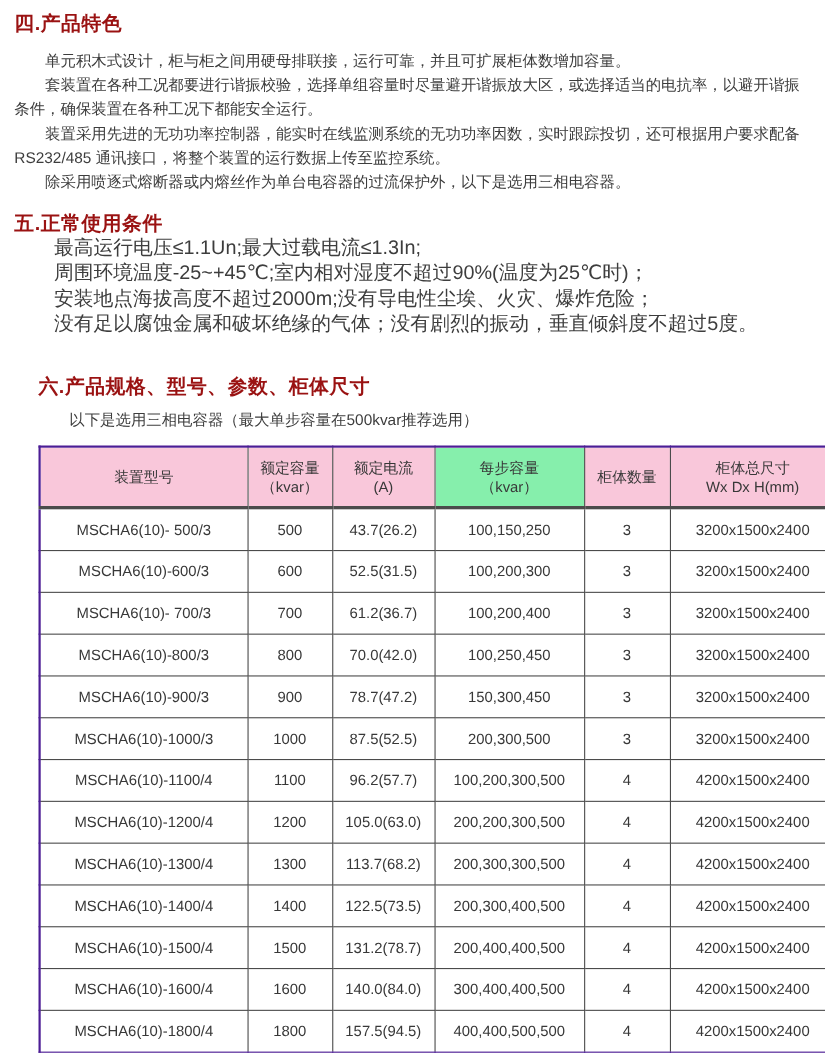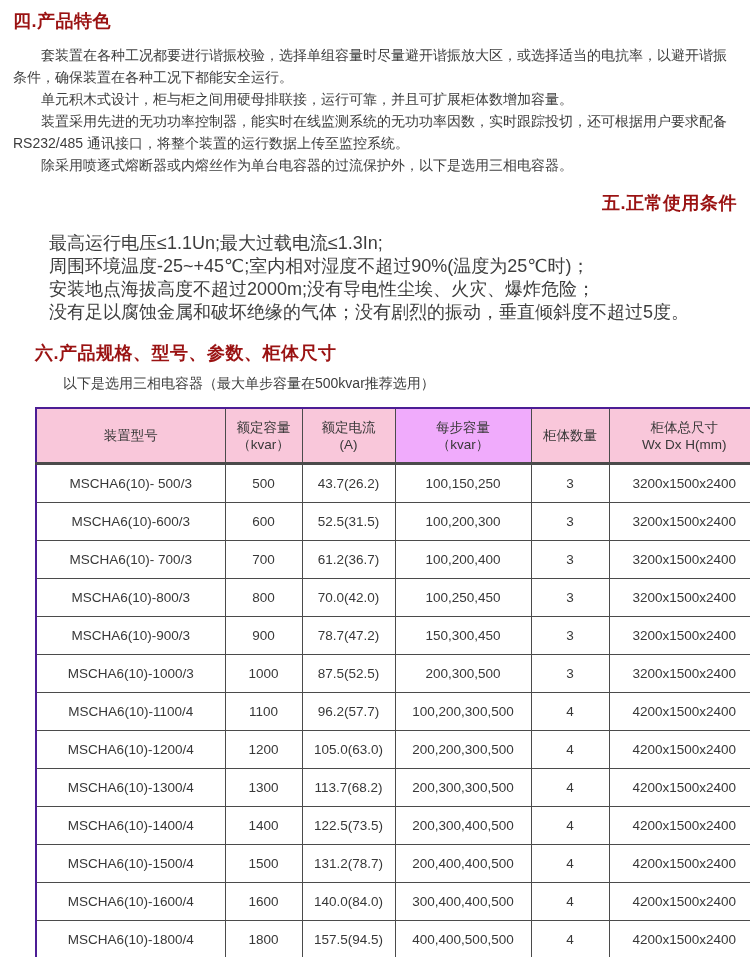--- a/index.html
+++ b/index.html
@@ -32,29 +32,29 @@
   }
   .section-features .section-heading { margin-bottom: 12px; }
   .para {
     margin: 0;
     font-size: 14px;
     line-height: 22px;
     text-indent: 2em;
     color: #3d3d3d;
   }
   .section-conditions { margin-top: 16px; }
-  .section-conditions .section-heading { margin-bottom: 18px; text-align: right; }
+  .section-conditions .section-heading { margin-bottom: 0; }
   .cond-line {
     margin: 0;
     font-size: 18px;
     line-height: 23px;
     padding-left: 2em;
     color: #3d3d3d;
   }
-  .section-specs { margin-top: 18px; padding-left: 22px; }
+  .section-specs { margin-top: 34px; padding-left: 22px; }
   .intro-line {
     margin: 10px 0 0 0;
     font-size: 14px;
     line-height: 18px;
     padding-left: 2em;
     color: #3d3d3d;
   }
   table.spec-table {
     margin-top: 15px;
     width: 724px;
@@ -89,22 +89,22 @@
   .col-count { width: 78px; }
   .col-size { width: 151px; }
 </style>
 </head>
 <body>
 
 <div class="page">
 
   <section class="section-features">
     <h2 class="section-heading" style="color: rgb(154, 18, 18);">四.产品特色</h2>
+    <p class="para">单元积木式设计，柜与柜之间用硬母排联接，运行可靠，并且可扩展柜体数增加容量。</p>
     <p class="para">套装置在各种工况都要进行谐振校验，选择单组容量时尽量避开谐振放大区，或选择适当的电抗率，以避开谐振条件，确保装置在各种工况下都能安全运行。</p>
-    <p class="para">单元积木式设计，柜与柜之间用硬母排联接，运行可靠，并且可扩展柜体数增加容量。</p>
     <p class="para">装置采用先进的无功功率控制器，能实时在线监测系统的无功功率因数，实时跟踪投切，还可根据用户要求配备RS232/485 通讯接口，将整个装置的运行数据上传至监控系统。</p>
     <p class="para">除采用喷逐式熔断器或内熔丝作为单台电容器的过流保护外，以下是选用三相电容器。</p>
   </section>
 
   <section class="section-conditions">
     <h2 class="section-heading" style="color: rgb(154, 18, 18);">五.正常使用条件</h2>
     <p class="cond-line">最高运行电压≤1.1Un;最大过载电流≤1.3In;</p>
     <p class="cond-line">周围环境温度-25~+45℃;室内相对湿度不超过90%(温度为25℃时)；</p>
     <p class="cond-line">安装地点海拔高度不超过2000m;没有导电性尘埃、火灾、爆炸危险；</p>
     <p class="cond-line">没有足以腐蚀金属和破坏绝缘的气体；没有剧烈的振动，垂直倾斜度不超过5度。</p>
@@ -123,21 +123,21 @@
         <col class="col-count">
         <col class="col-size">
       </colgroup>
       <thead>
         <tr>
           <th class="header-cell" style="background: rgb(249, 199, 218);">装置型号</th>
           <th class="header-cell" style="background: rgb(249, 199, 218);">额定容量
 （kvar）</th>
           <th class="header-cell" style="background: rgb(249, 199, 218);">额定电流
 (A)</th>
-          <th class="header-cell" style="background: #f0abfc;">每步容量
+          <th class="header-cell" style="background: #86efac;">每步容量
 （kvar）</th>
           <th class="header-cell" style="background: rgb(249, 199, 218);">柜体数量</th>
           <th class="header-cell" style="background: rgb(249, 199, 218);">柜体总尺寸
 Wx Dx H(mm)</th>
         </tr>
       </thead>
       <tbody>
           <tr>
             <td>MSCHA6(10)- 500/3</td>
             <td>500</td>

